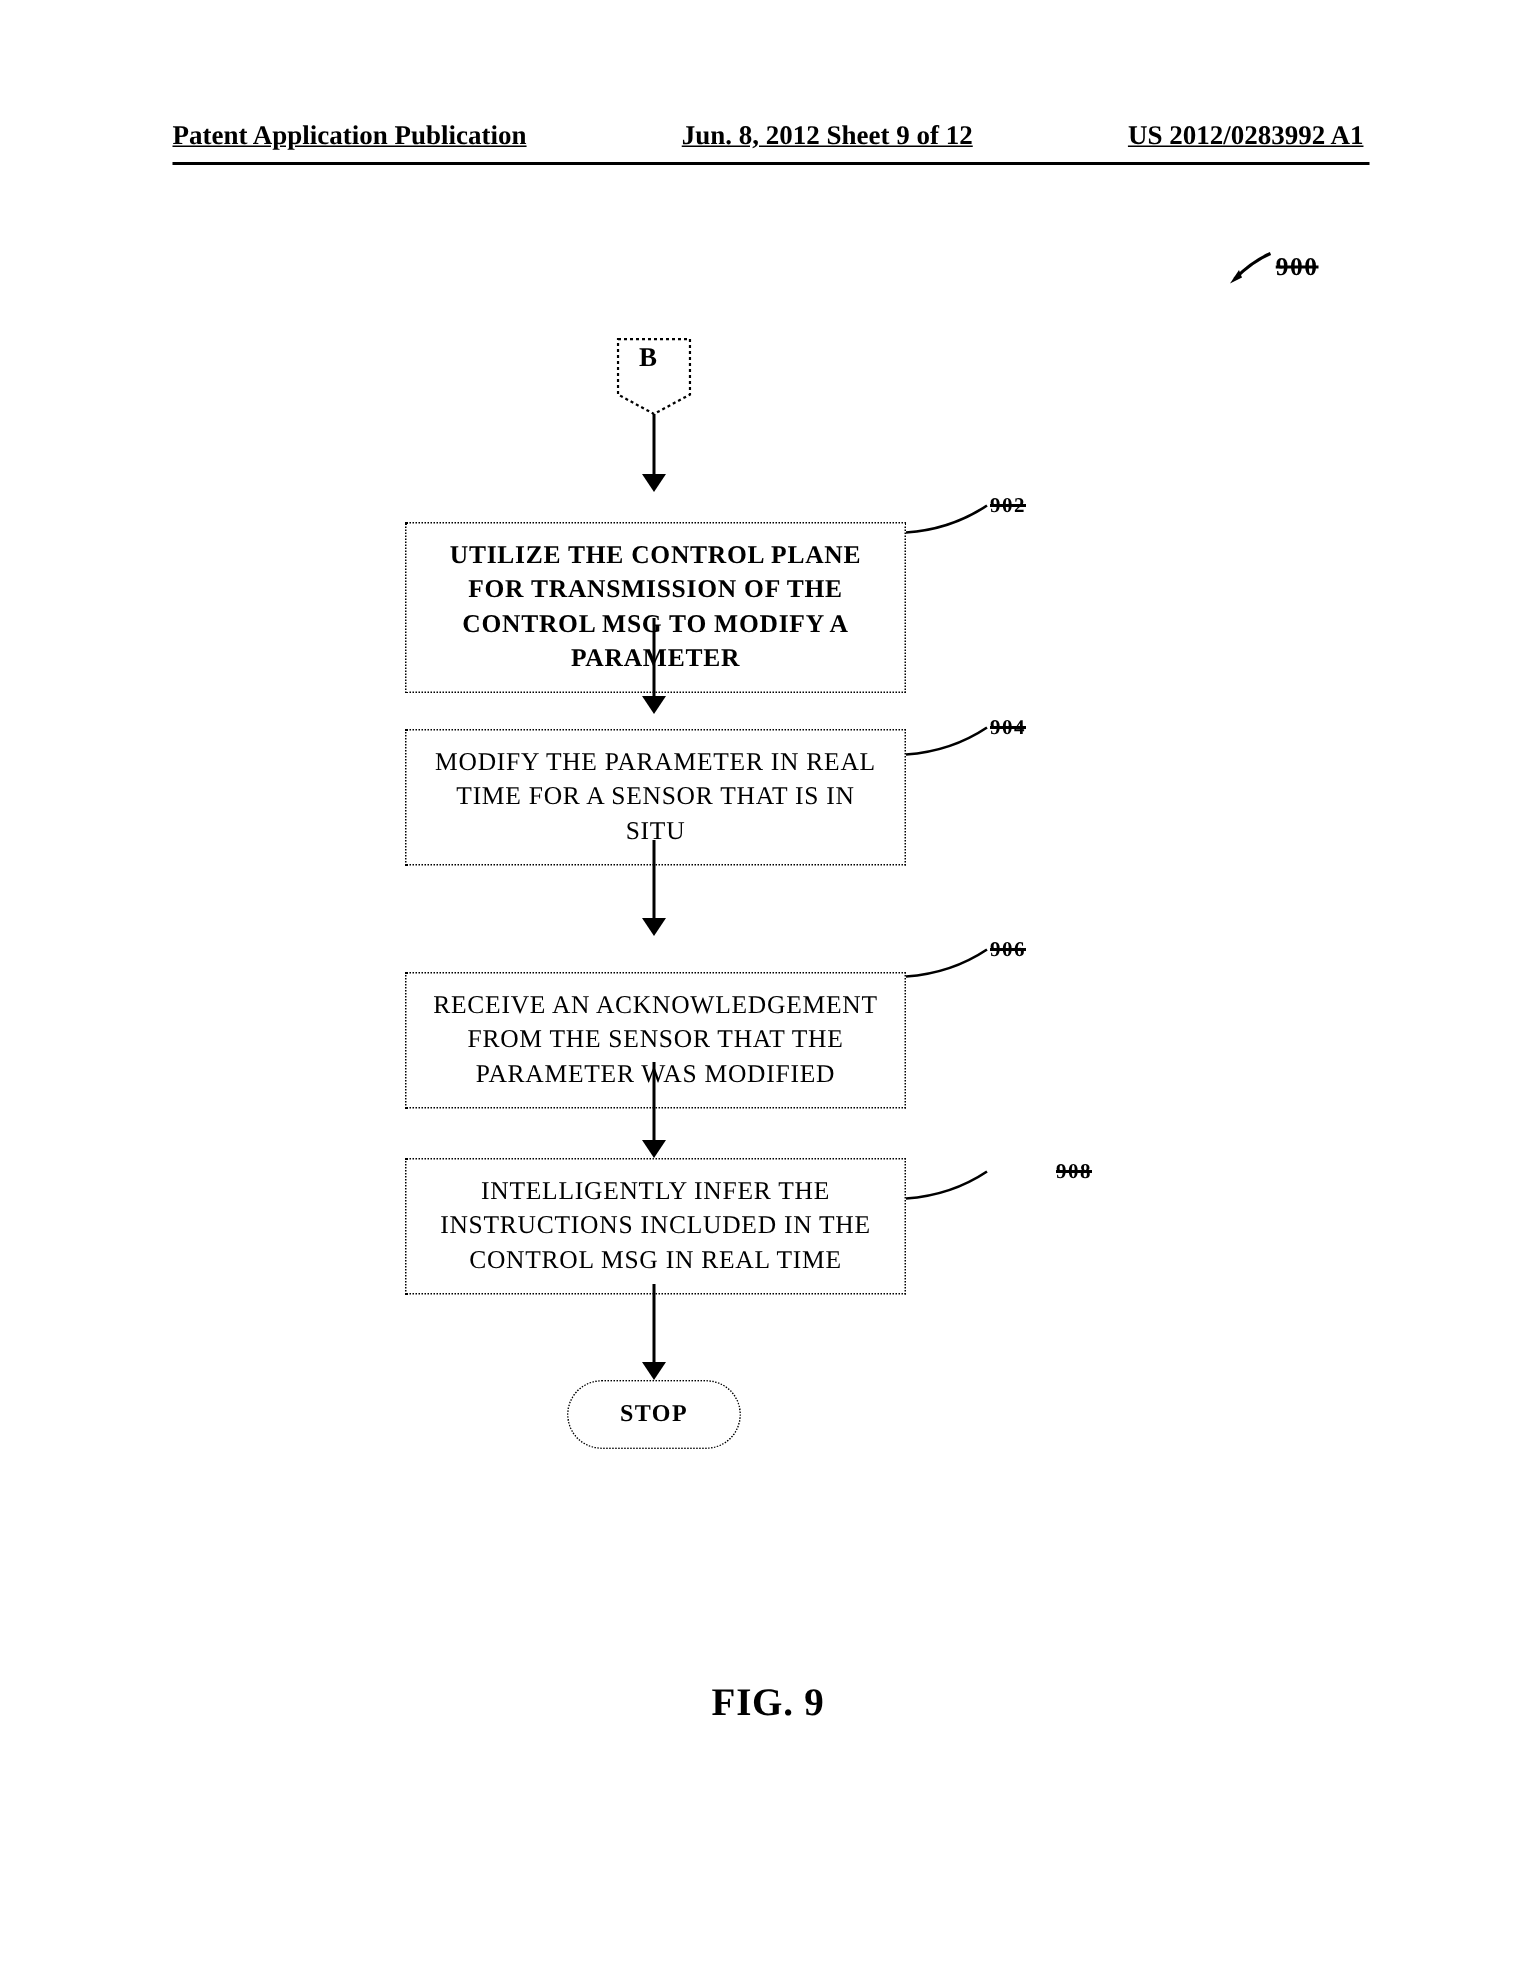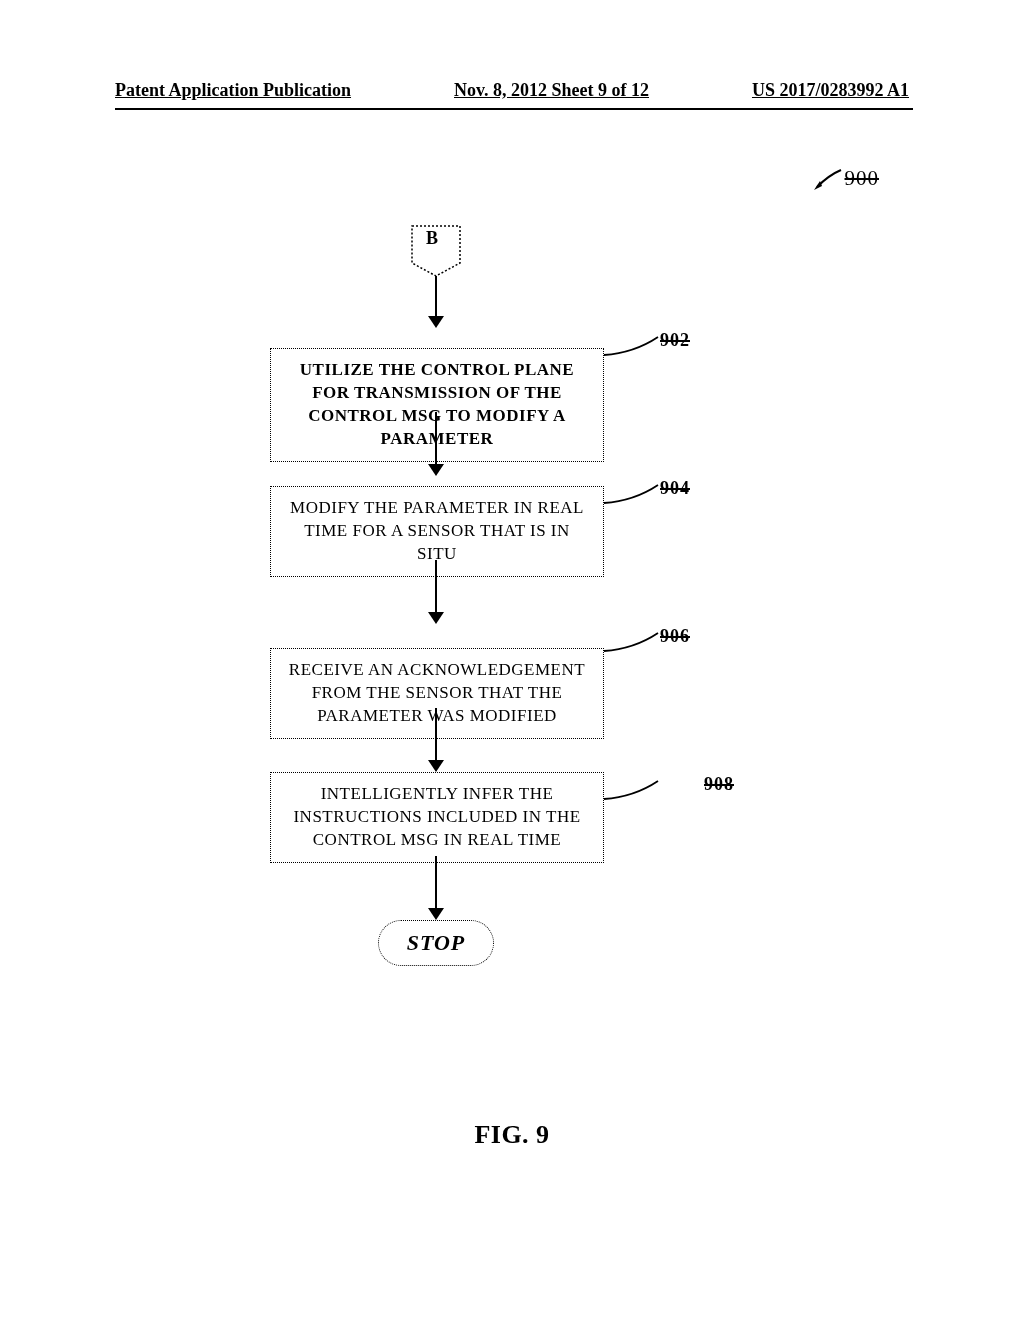--- a/index.html
+++ b/index.html
@@ -39,22 +39,22 @@
       top: 166px;
       right: 145px;
       display: flex;
       align-items: center;
     }
     .ref-900 svg {
       width: 34px;
       height: 24px;
     }
     .ref-900 .num {
-      font-weight: normal;
-      font-size: 21px;
+      font-weight: bold;
+      font-size: 17px;
       letter-spacing: 1px;
       filter: blur(0.3px);
       text-align: center;
     }
     .connector-b-inner {
       position: absolute;
       top: 228px;
       left: 426px;
       font-weight: bold;
       font-size: 18px;
@@ -80,24 +80,23 @@
       top: 920px;
       left: 378px;
       width: 116px;
       height: 46px;
       border: 1.5px dotted black;
       border-radius: 23px;
       display: flex;
       align-items: center;
       justify-content: center;
       font-weight: bold;
-      font-size: 22px;
+      font-size: 16px;
       letter-spacing: 1px;
       filter: blur(0.3px);
-      font-style: italic;
     }
     .arrow-line {
       position: absolute;
       left: 435px;
       width: 2px;
       background: black;
     }
     .arrow-head {
       position: absolute;
       left: 428px;
@@ -113,21 +112,21 @@
     .ah-2 { top: 464px; }
     .al-3 { top: 560px; height: 54px; }
     .ah-3 { top: 612px; }
     .al-4 { top: 708px; height: 54px; }
     .ah-4 { top: 760px; }
     .al-5 { top: 856px; height: 54px; }
     .ah-5 { top: 908px; }
     .ref-label {
       position: absolute;
       font-weight: bold;
-      font-size: 18px;
+      font-size: 14px;
       letter-spacing: 1px;
       filter: blur(0.3px);
       font-family: Liberation Serif, serif;
     }
     .ref-902 { top: 330px; left: 660px; }
     .ref-904 { top: 478px; left: 660px; }
     .ref-906 { top: 626px; left: 660px; }
     .ref-908 { top: 774px; left: 660px; margin-left: 44px; }
     .lead-line {
       position: absolute;
@@ -148,22 +147,22 @@
     .strike {
       text-decoration: line-through;
       text-decoration-thickness: 1.5px;
     }
   </style>
 </head>
 <body>
 
 <div class="header">
   <span>Patent Application Publication</span>
-  <span>Nov. 8, 2012  Sheet 9 of 12</span>
-  <span>US 2017/0283992 A1</span>
+  <span>Jun. 8, 2012  Sheet 9 of 12</span>
+  <span>US 2012/0283992 A1</span>
 </div>
 <div class="header-line"></div>
 
 <div class="ref-900">
   <svg viewBox="0 0 34 24">
     <path d="M 30 3 Q 18 8 6 20" stroke="black" stroke-width="2" fill="none"></path>
     <polygon points="3,23 11,19 9,14" fill="black"></polygon>
   </svg>
   <span class="num strike">900</span>
 </div>

